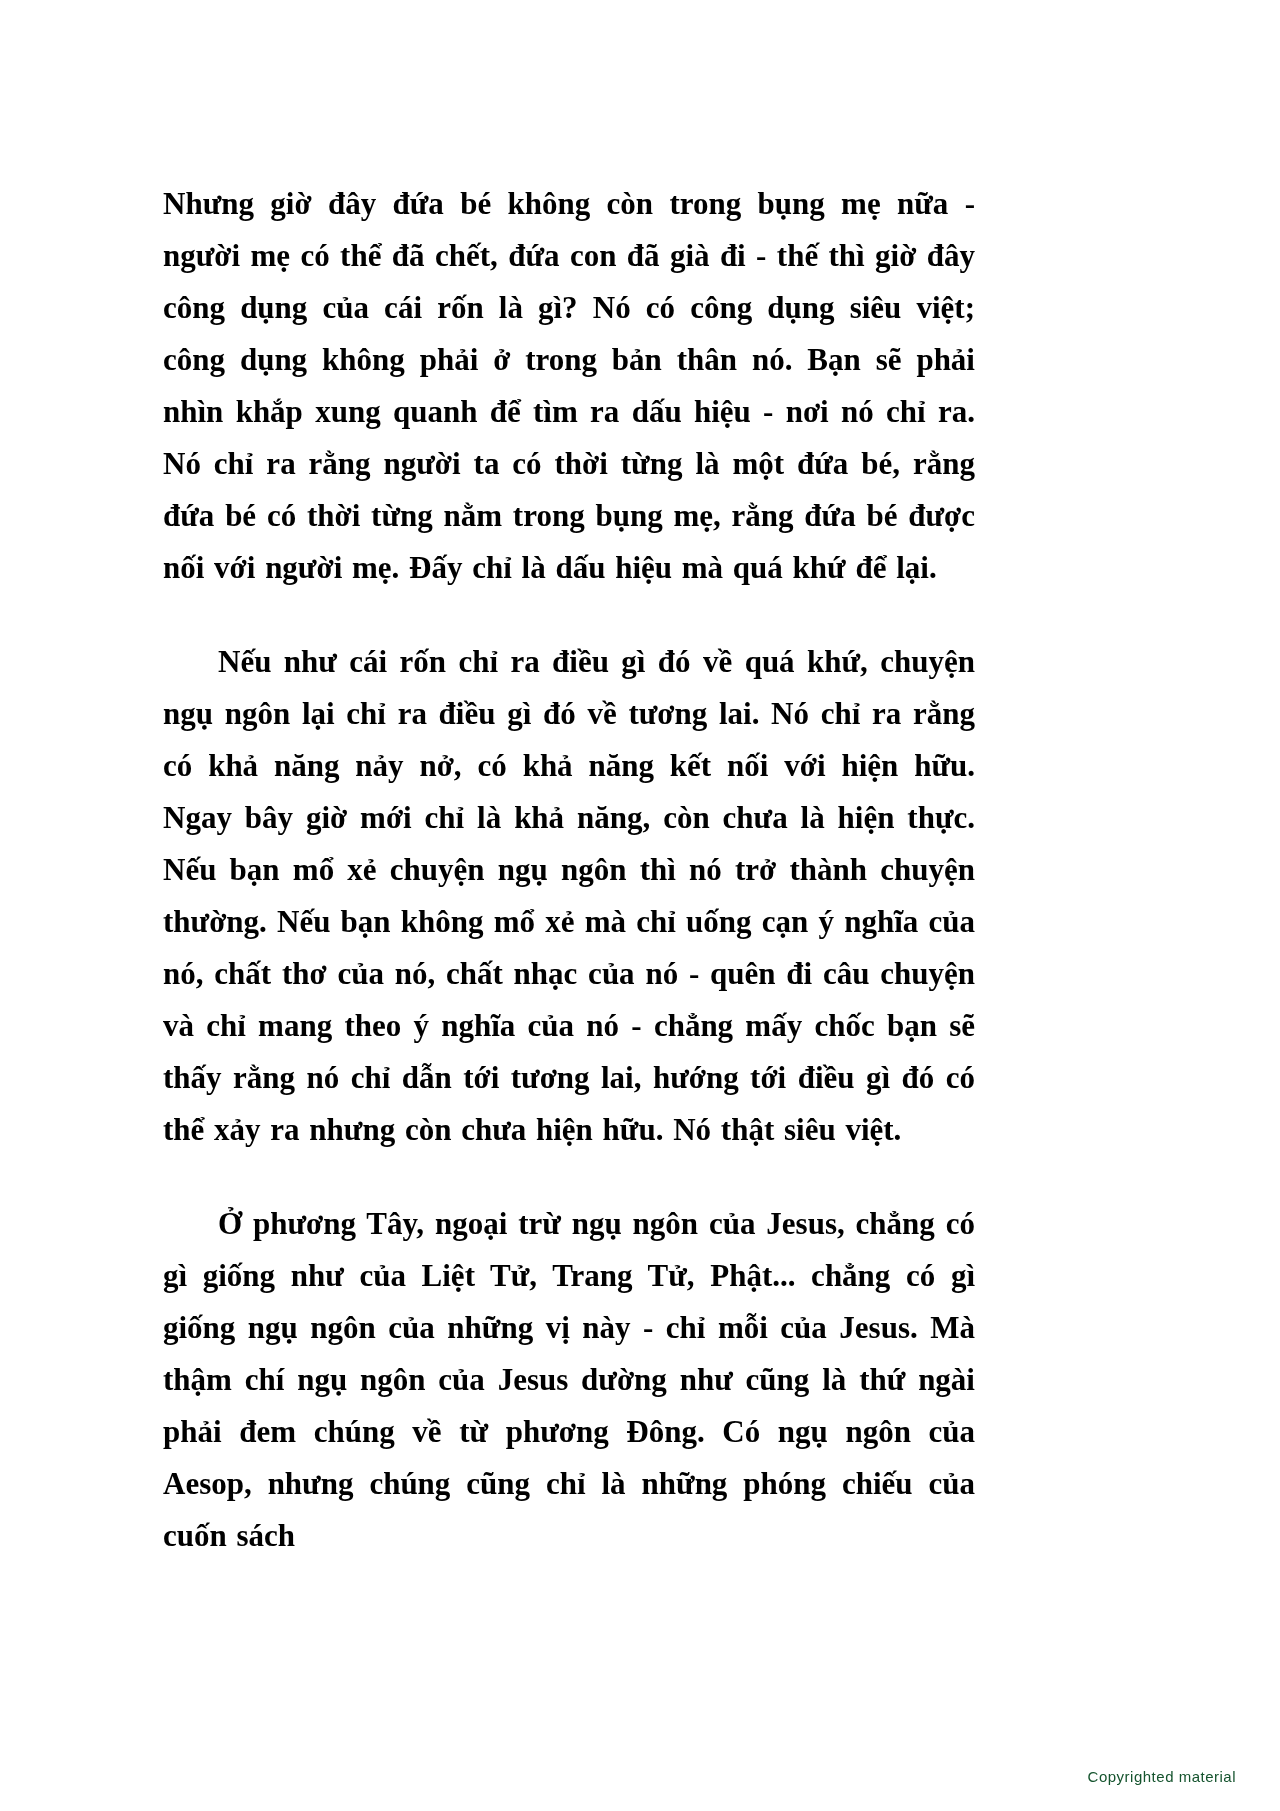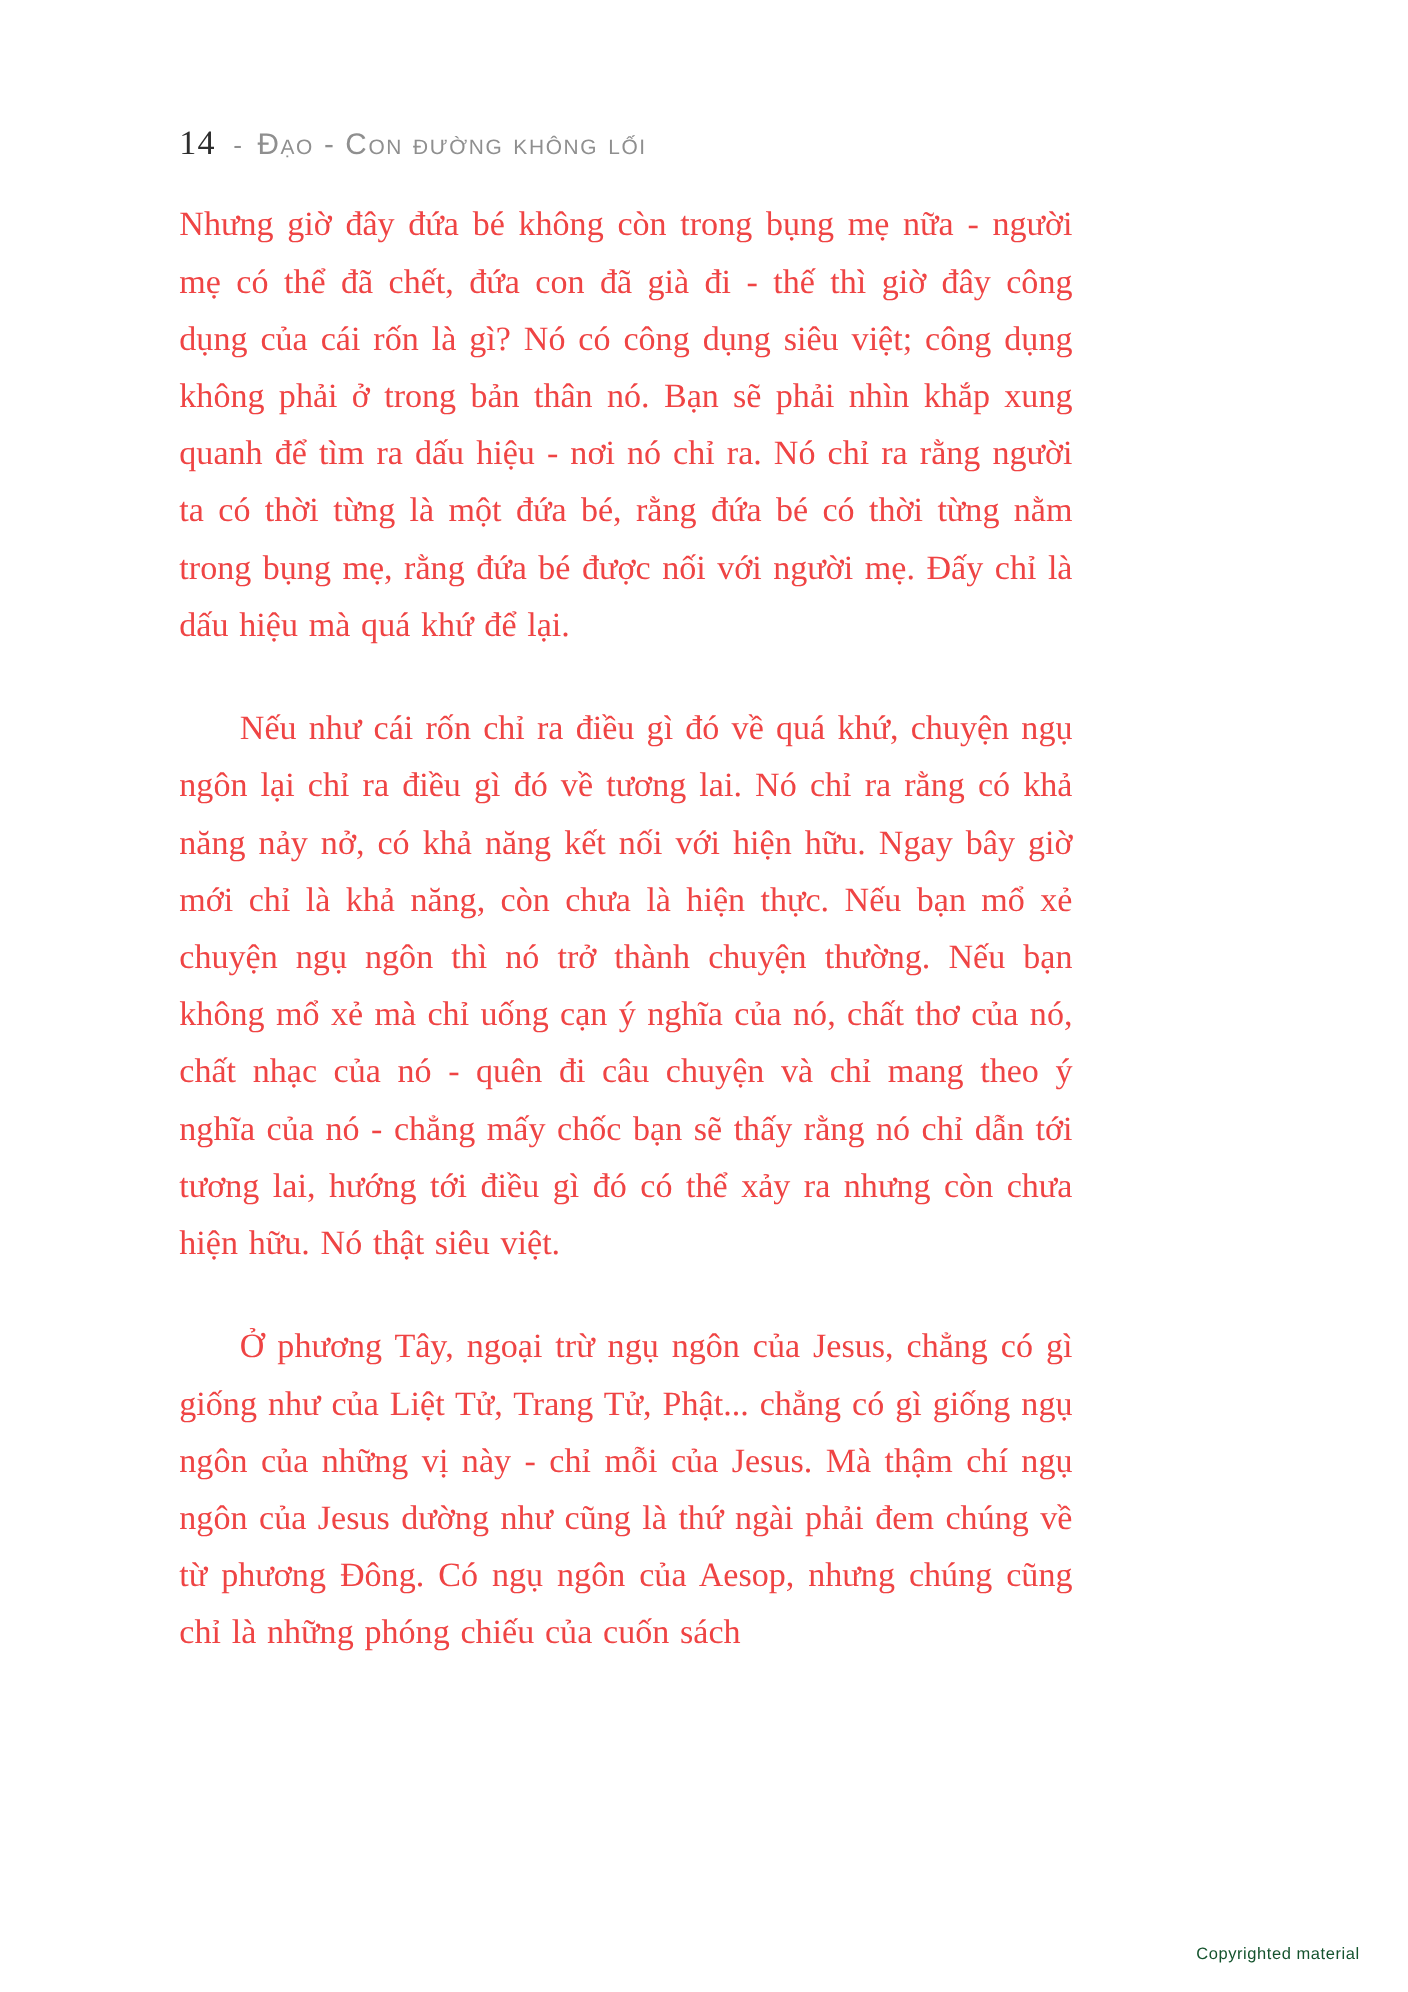--- a/index.html
+++ b/index.html
@@ -49,48 +49,44 @@
   .text-block {
     position: absolute;
     left: 163px;
     top: 178px;
     width: 824px;
   }
   .para {
     font-family: "Liberation Serif", serif;
     font-size: 31px;
     line-height: 52px;
-    color: #ef4444;
+    color: #000000;
     text-align: justify;
     margin: 0 12px 42px 0;
     word-spacing: 2px;
+    font-weight: bold;
   }
   .para.indented {
     text-indent: 55px;
   }
   .copyright-notice {
     position: absolute;
     right: 44px;
     top: 1768px;
     font-family: "Liberation Sans", sans-serif;
     font-size: 15px;
     color: #14532d;
     letter-spacing: 0.5px;
   }
 </style>
 </head>
 <body>
 
 <div class="page">
 
-  <div class="page-header">
-    <span class="page-number">14</span>
-    <span class="header-sep">-</span>
-    <span class="running-title">Đạo - Con đường không lối</span>
-  </div>
 
   <div class="text-block">
     <p class="para">Nhưng giờ đây đứa bé không còn trong bụng mẹ nữa - người mẹ có thể đã chết, đứa con đã già đi - thế thì giờ đây công dụng của cái rốn là gì? Nó có công dụng siêu việt; công dụng không phải ở trong bản thân nó. Bạn sẽ phải nhìn khắp xung quanh để tìm ra dấu hiệu - nơi nó chỉ ra. Nó chỉ ra rằng người ta có thời từng là một đứa bé, rằng đứa bé có thời từng nằm trong bụng mẹ, rằng đứa bé được nối với người mẹ. Đấy chỉ là dấu hiệu mà quá khứ để lại.</p>
     <p class="para indented">Nếu như cái rốn chỉ ra điều gì đó về quá khứ, chuyện ngụ ngôn lại chỉ ra điều gì đó về tương lai. Nó chỉ ra rằng có khả năng nảy nở, có khả năng kết nối với hiện hữu. Ngay bây giờ mới chỉ là khả năng, còn chưa là hiện thực. Nếu bạn mổ xẻ chuyện ngụ ngôn thì nó trở thành chuyện thường. Nếu bạn không mổ xẻ mà chỉ uống cạn ý nghĩa của nó, chất thơ của nó, chất nhạc của nó - quên đi câu chuyện và chỉ mang theo ý nghĩa của nó - chẳng mấy chốc bạn sẽ thấy rằng nó chỉ dẫn tới tương lai, hướng tới điều gì đó có thể xảy ra nhưng còn chưa hiện hữu. Nó thật siêu việt.</p>
     <p class="para indented">Ở phương Tây, ngoại trừ ngụ ngôn của Jesus, chẳng có gì giống như của Liệt Tử, Trang Tử, Phật... chẳng có gì giống ngụ ngôn của những vị này - chỉ mỗi của Jesus. Mà thậm chí ngụ ngôn của Jesus dường như cũng là thứ ngài phải đem chúng về từ phương Đông. Có ngụ ngôn của Aesop, nhưng chúng cũng chỉ là những phóng chiếu của cuốn sách</p>
   </div>
 
   <div class="copyright-notice">Copyrighted material</div>
 
 </div>

